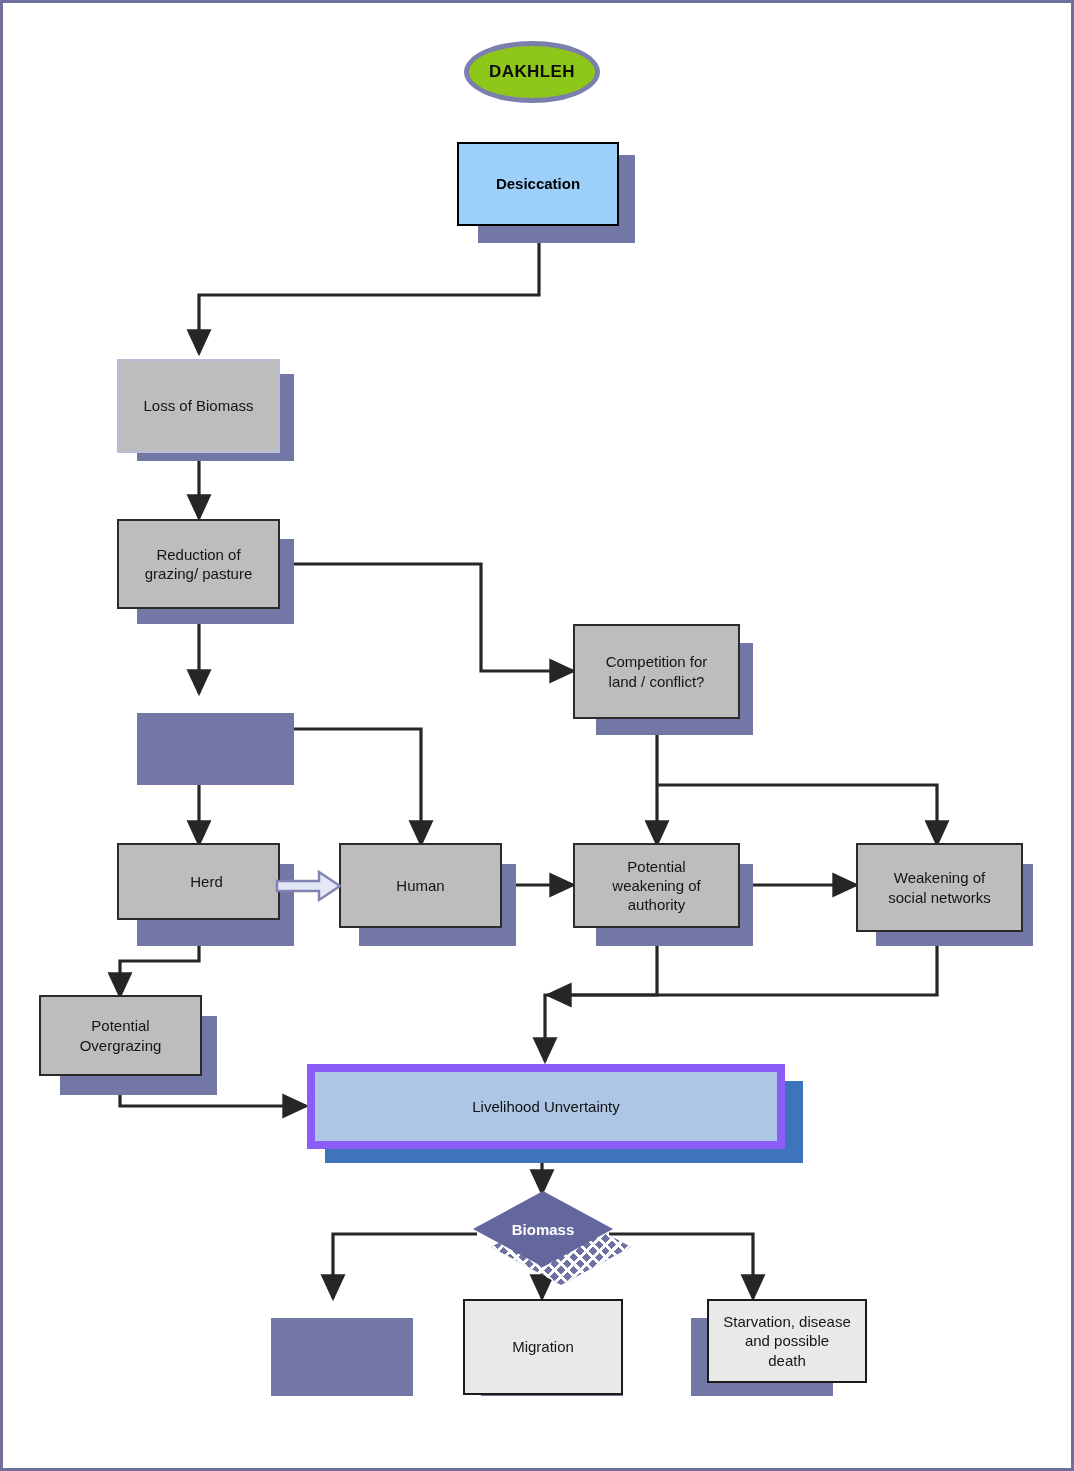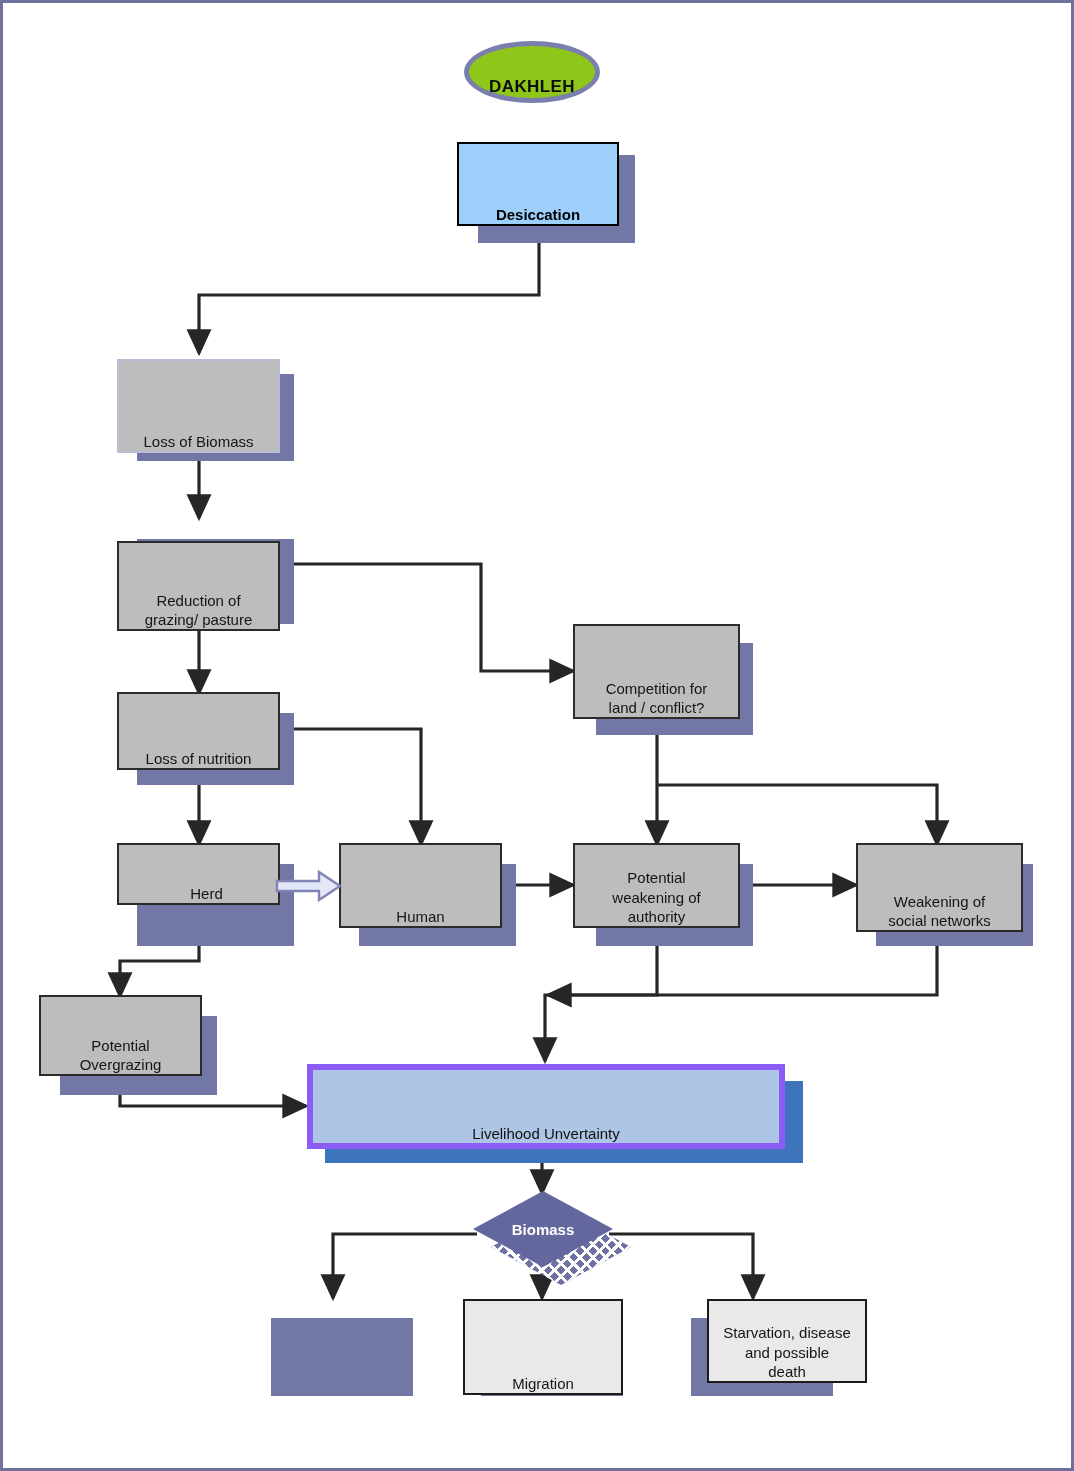--- a/index.html
+++ b/index.html
@@ -25,21 +25,21 @@
     left: 0;
     top: 0;
     width: 1074px;
     height: 1471px;
     pointer-events: none;
   }
   .node {
     position: absolute;
     box-sizing: border-box;
     display: flex;
-    align-items: flex-end;
+    align-items: center;
     justify-content: center;
     text-align: center;
     z-index: 5;
     line-height: 1.28;
   }
   .shadow {
     position: absolute;
     z-index: 2;
     background: #7377a5;
   }
@@ -67,21 +67,21 @@
     color: #151515;
   }
   .n-gray-lt {
     background: #bdbdbd;
     border: 2px solid #b9bdd6;
     font-size: 15px;
     color: #151515;
   }
   .n-wide-blue {
     background: #aec6e5;
-    border: 6px solid #8b5cf6;
+    border: 8px solid #8b5cf6;
     font-size: 15px;
     color: #101010;
   }
   .n-pale {
     background: #e9e9e9;
     border: 2px solid #1b1b1b;
     font-size: 15px;
     color: #151515;
   }
   .shadow-blue { background: #3d74bc; }
@@ -201,33 +201,30 @@
   </div>
 
   <div class="node n-gray-lt" style="left:114px; top:356px; width:163px; height:94px;">
     <span>Loss of Biomass</span>
   </div>
 
   <div class="node n-blue" style="left:454px; top:139px; width:162px; height:84px;">
     <span>Desiccation</span>
   </div>
 
-  <div class="node n-gray" style="left:114px; top:516px; width:163px; height:90px;margin-top:22px;">
+  <div class="node n-gray" style="left:114px; top:516px; width:163px; height:90px;">
     <span class="ml">Reduction of<br>grazing/ pasture</span>
   </div>
 
-  <div class="node n-gray" style="left:114px; top:689px; width:163px; height:78px;">
-    <span>Loss of nutrition</span>
-  </div>
 
   <div class="node n-gray" style="left:570px; top:621px; width:167px; height:95px;">
     <span class="ml">Competition for<br>land / conflict?</span>
   </div>
 
-  <div class="node n-gray" style="left:114px; top:840px; width:163px; height:62px;padding-left:16px;">
+  <div class="node n-gray" style="left:114px; top:840px; width:163px; height:77px;padding-left:16px;">
     <span>Herd</span>
   </div>
 
   <div class="node n-gray" style="left:336px; top:840px; width:163px; height:85px;">
     <span>Human</span>
   </div>
 
   <div class="node n-gray" style="left:570px; top:840px; width:167px; height:85px;">
     <span class="ml">Potential<br>weakening of<br>authority</span>
   </div>

